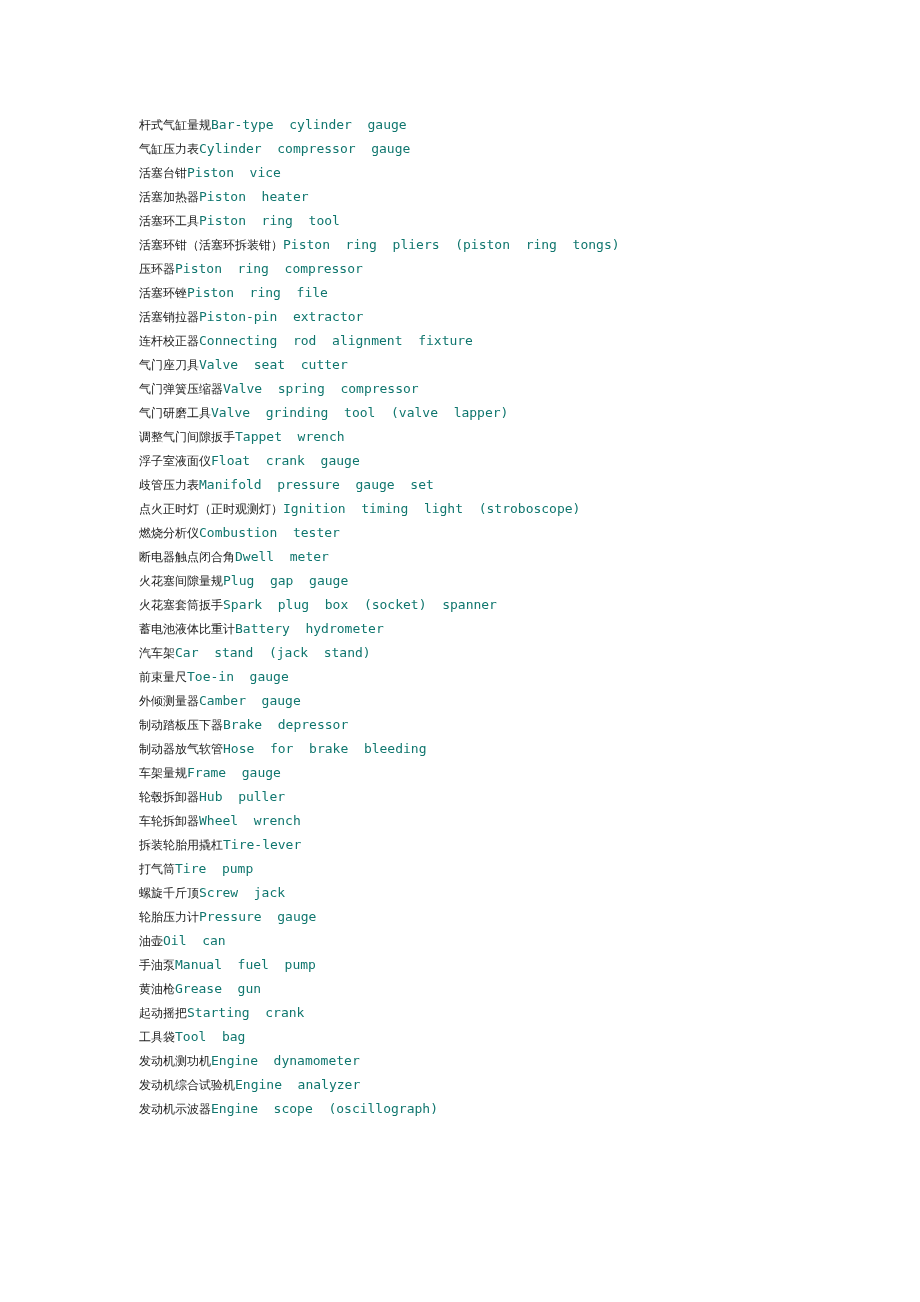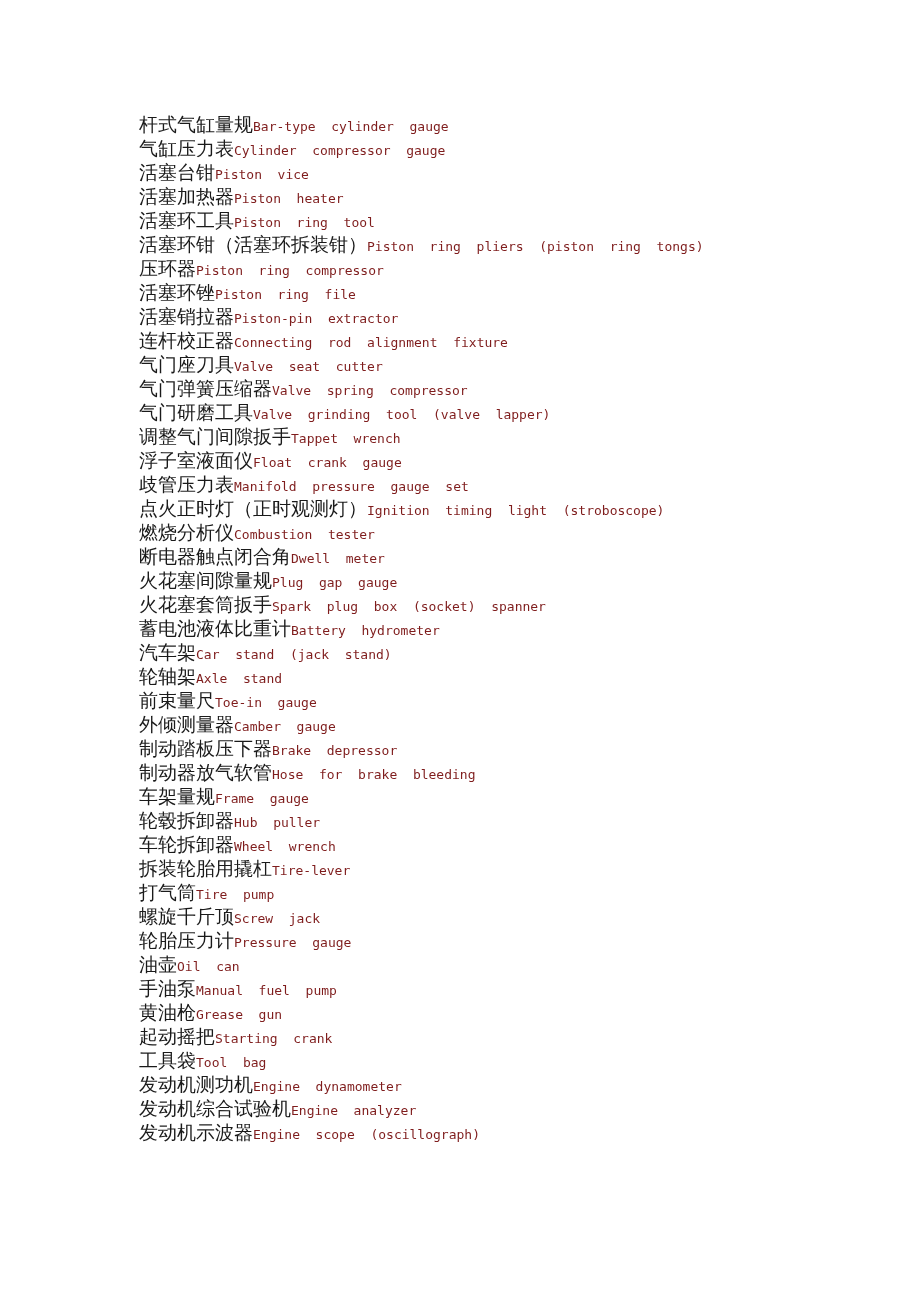--- a/index.html
+++ b/index.html
@@ -31,26 +31,26 @@
   .glossary-line {
     font-size: 14.5px;
     line-height: 24px;
     height: 24px;
     white-space: pre;
     color: #1a1a1a;
     letter-spacing: 0;
   }
   .glossary-line .zh {
     font-family: "DejaVu Sans", "Liberation Sans", sans-serif;
-    font-size: 19px;
+    font-size: 12px;
   }
   .glossary-line .en {
     font-family: "DejaVu Sans Mono", "Liberation Mono", monospace;
     font-size: 13px;
-    color: #7f1d1d;
+    color: #0f766e;
   }
 </style>
 </head>
 <body>
 
 <div class="page">
   <div class="doc-body" id="glossary-list">
 
   <div class="glossary-line"><span class="zh">杆式气缸量规</span><span class="en">Bar-type  cylinder  gauge</span></div>
       <div class="glossary-line"><span class="zh">气缸压力表</span><span class="en">Cylinder  compressor  gauge</span></div>
@@ -68,21 +68,20 @@
       <div class="glossary-line"><span class="zh">调整气门间隙扳手</span><span class="en">Tappet  wrench</span></div>
       <div class="glossary-line"><span class="zh">浮子室液面仪</span><span class="en">Float  crank  gauge</span></div>
       <div class="glossary-line"><span class="zh">歧管压力表</span><span class="en">Manifold  pressure  gauge  set</span></div>
       <div class="glossary-line"><span class="zh">点火正时灯（正时观测灯）</span><span class="en">Ignition  timing  light  (stroboscope)</span></div>
       <div class="glossary-line"><span class="zh">燃烧分析仪</span><span class="en">Combustion  tester</span></div>
       <div class="glossary-line"><span class="zh">断电器触点闭合角</span><span class="en">Dwell  meter</span></div>
       <div class="glossary-line"><span class="zh">火花塞间隙量规</span><span class="en">Plug  gap  gauge</span></div>
       <div class="glossary-line"><span class="zh">火花塞套筒扳手</span><span class="en">Spark  plug  box  (socket)  spanner</span></div>
       <div class="glossary-line"><span class="zh">蓄电池液体比重计</span><span class="en">Battery  hydrometer</span></div>
       <div class="glossary-line"><span class="zh">汽车架</span><span class="en">Car  stand  (jack  stand)</span></div>
-      <div class="glossary-line"><span class="zh">轮轴架</span><span class="en">Axle  stand</span></div>
       <div class="glossary-line"><span class="zh">前束量尺</span><span class="en">Toe-in  gauge</span></div>
       <div class="glossary-line"><span class="zh">外倾测量器</span><span class="en">Camber  gauge</span></div>
       <div class="glossary-line"><span class="zh">制动踏板压下器</span><span class="en">Brake  depressor</span></div>
       <div class="glossary-line"><span class="zh">制动器放气软管</span><span class="en">Hose  for  brake  bleeding</span></div>
       <div class="glossary-line"><span class="zh">车架量规</span><span class="en">Frame  gauge</span></div>
       <div class="glossary-line"><span class="zh">轮毂拆卸器</span><span class="en">Hub  puller</span></div>
       <div class="glossary-line"><span class="zh">车轮拆卸器</span><span class="en">Wheel  wrench</span></div>
       <div class="glossary-line"><span class="zh">拆装轮胎用撬杠</span><span class="en">Tire-lever</span></div>
       <div class="glossary-line"><span class="zh">打气筒</span><span class="en">Tire  pump</span></div>
       <div class="glossary-line"><span class="zh">螺旋千斤顶</span><span class="en">Screw  jack</span></div>

